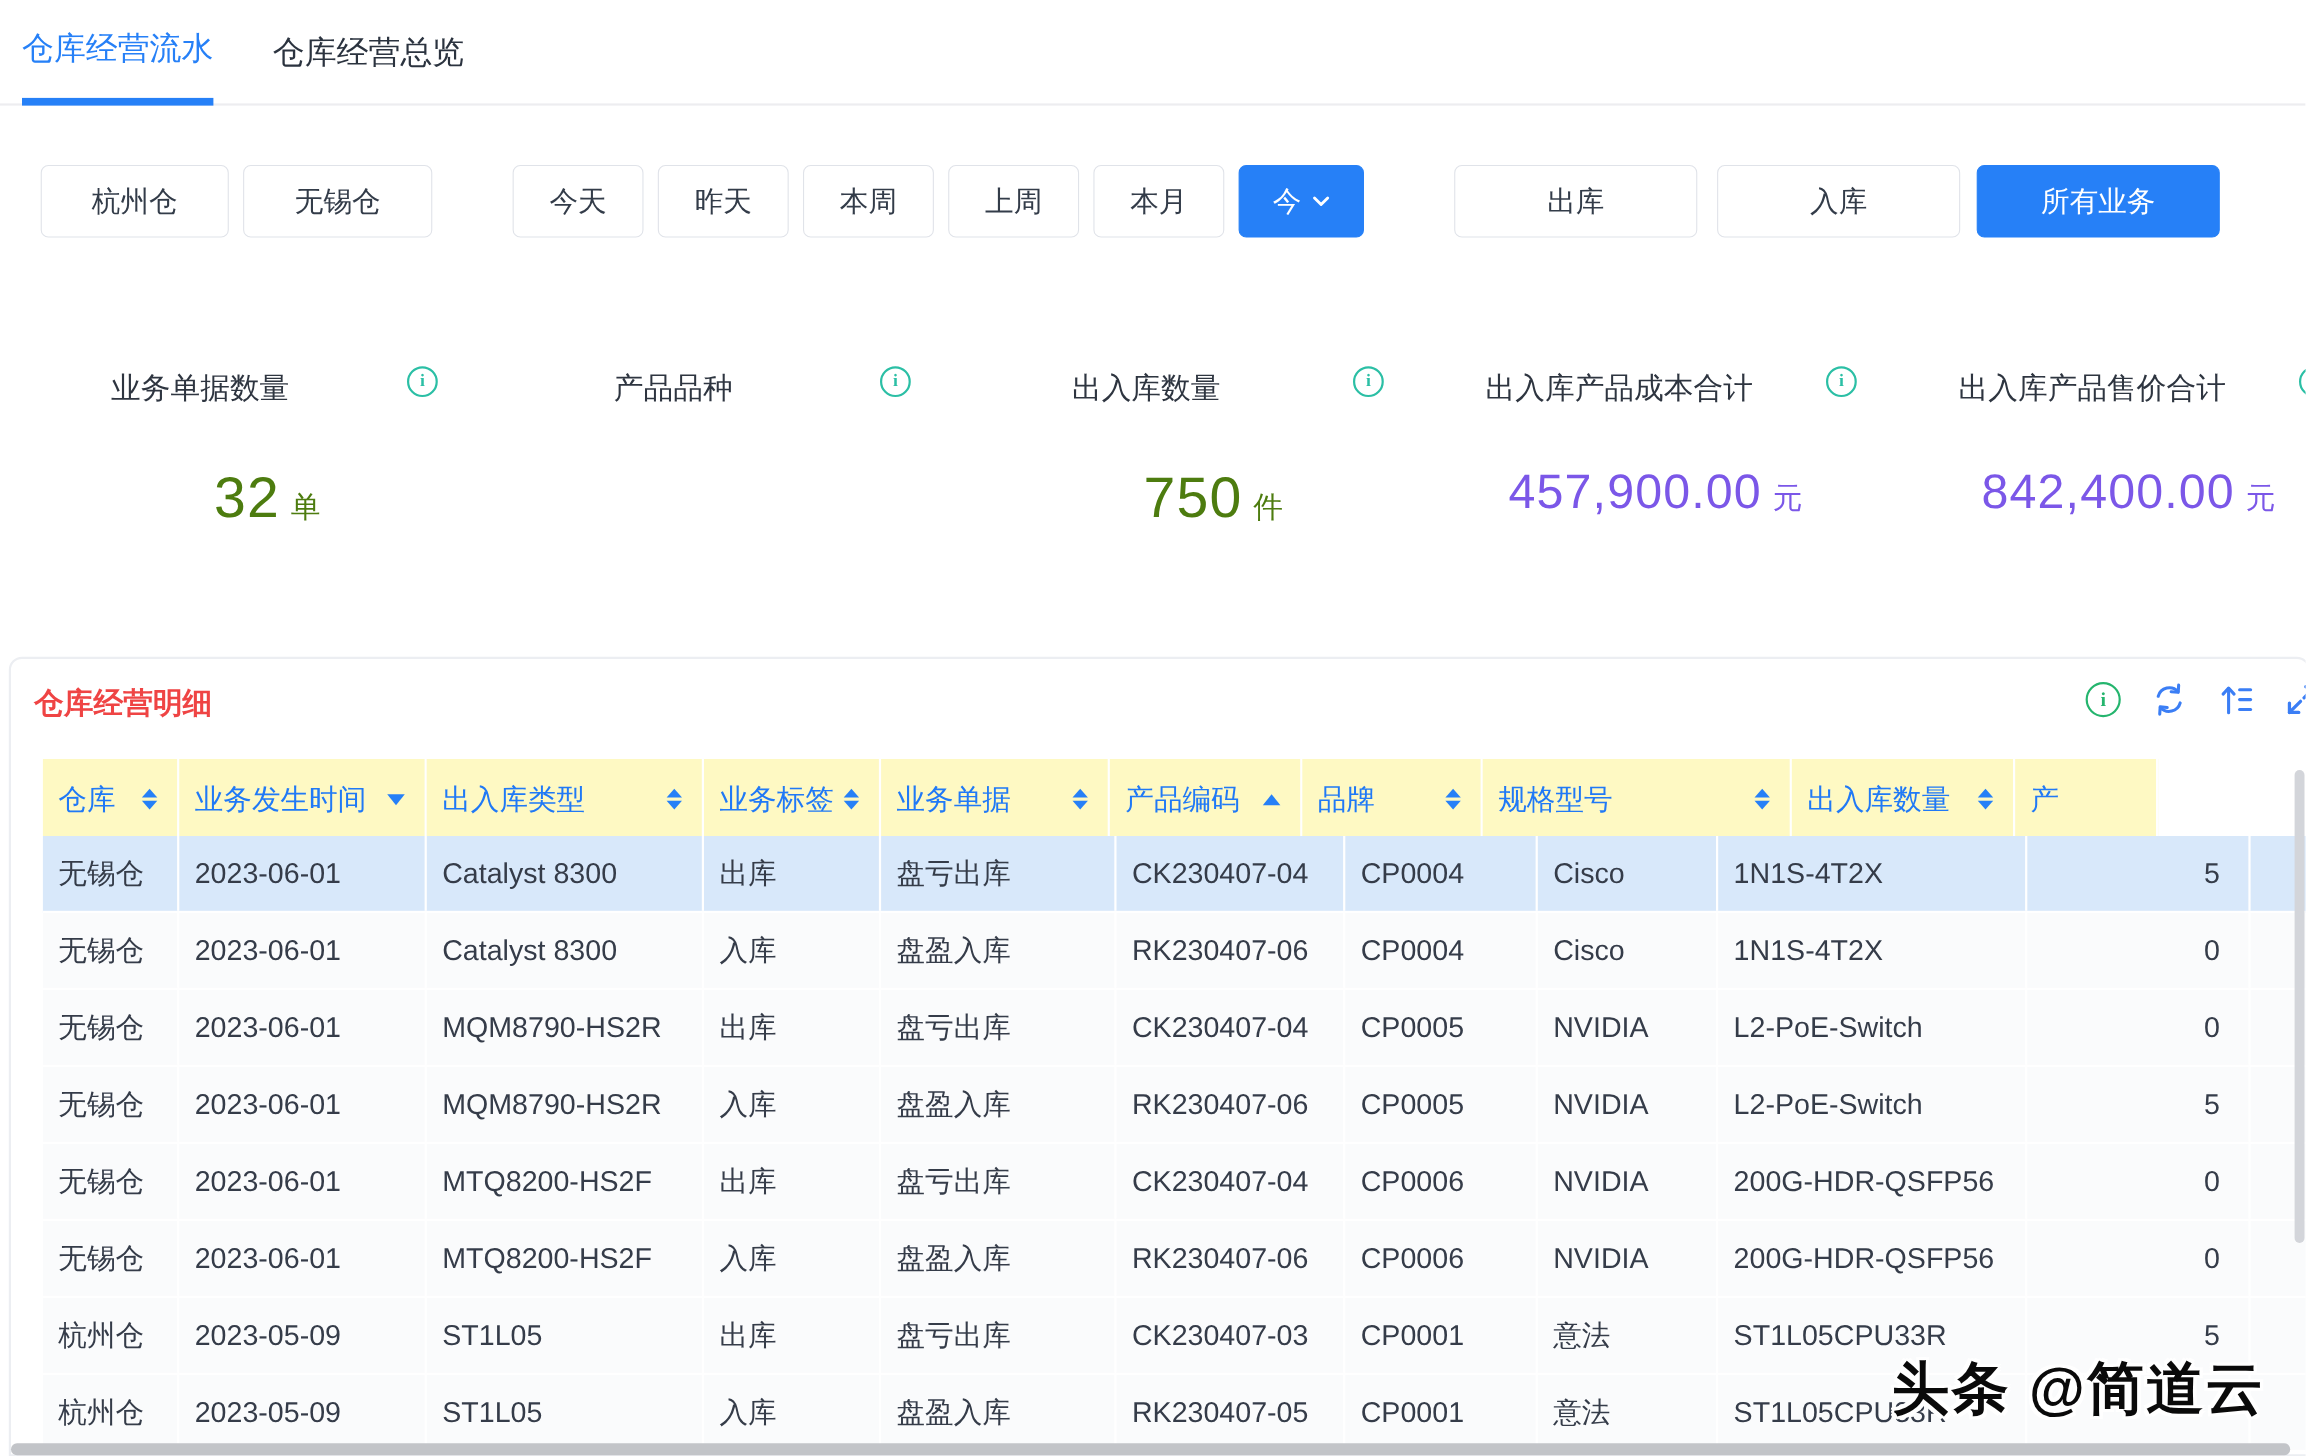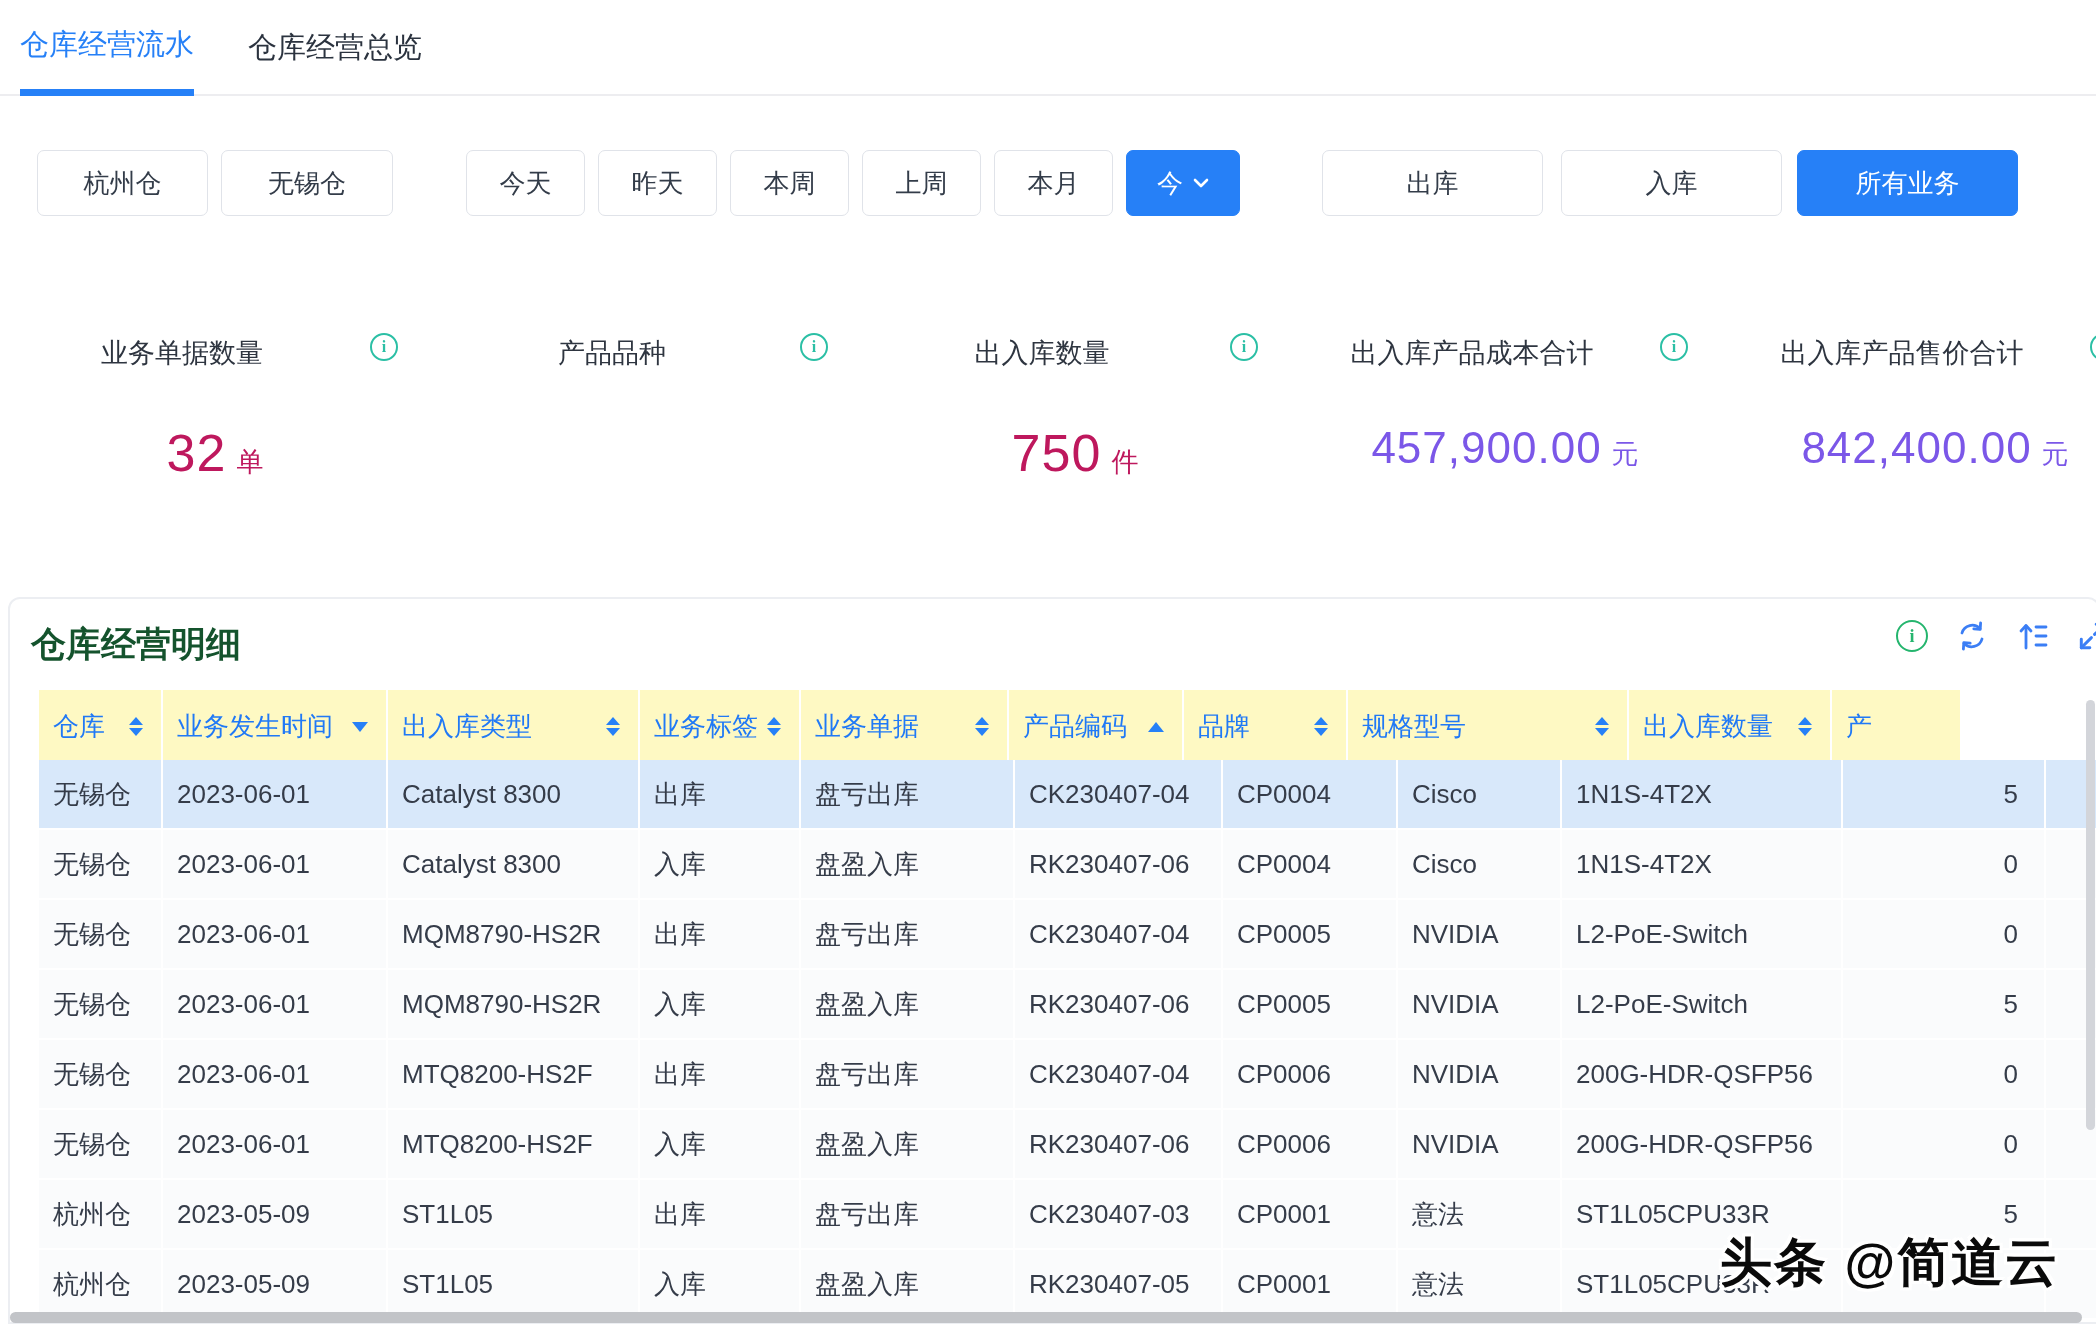--- a/index.html
+++ b/index.html
@@ -22,26 +22,26 @@
   .stats-row{position:absolute;left:0;top:305px;width:2150px;height:240px;}
   .stat{position:absolute;top:0;width:430px;height:240px;}
   .stat-label{position:absolute;top:30px;left:calc(50% - 33px);transform:translateX(-50%);font-size:27px;color:#2e3540;white-space:nowrap;}
   .info-icon{display:inline-flex;align-items:center;justify-content:center;width:24px;height:24px;border-radius:50%;
     border:2px solid #2bbfa5;color:#2bbfa5;font-size:16px;font-weight:bold;font-family:"Liberation Serif",serif;cursor:pointer;}
   .stat-info{position:absolute;top:28px;left:370px;}
   .stat-value{position:absolute;top:118px;width:100%;text-align:center;white-space:nowrap;}
   .stat-value .v{font-size:52px;letter-spacing:1px;}
   .stat-value .v.money{font-size:44px;}
   .stat-value .u{font-size:27px;margin-left:10px;}
-  .stat-value.blue{color:#be185d;}
+  .stat-value.blue{color:#4d7c0f;padding-left:28px;}
   .stat-value.purple{color:#7b57e8;}
   
   .card{position:absolute;left:8px;top:597px;width:2092px;height:727px;background:#fff;border:2px solid #eceef2;
     border-radius:12px 12px 0 0;box-sizing:border-box;overflow:hidden;}
-  .card-title{position:absolute;left:21px;top:22px;font-size:35px;font-weight:600;color:#14532d;}
+  .card-title{position:absolute;left:21px;top:22px;font-size:27px;font-weight:600;color:#ef4444;}
   .toolbar-icon{position:absolute;top:20px;width:34px;height:34px;display:flex;align-items:center;justify-content:center;cursor:pointer;}
   .info-icon.green{border-color:#25b56e;color:#25b56e;width:28px;height:28px;font-size:18px;}
   .thead{position:absolute;left:29px;top:91px;height:70px;display:flex;}
   .hcell{box-sizing:border-box;height:70px;background:#fef9c3;display:flex;align-items:center;justify-content:space-between;
     padding:3px 18px 0 14px;border-right:2px solid #fff;cursor:pointer;flex:none;}
   .hlabel{color:#2079f6;font-size:26px;white-space:nowrap;overflow:hidden;}
   .sorts{display:flex;flex-direction:column;gap:3px;flex:none;margin-left:6px;}
   .tri-up{width:0;height:0;border-left:7px solid transparent;border-right:7px solid transparent;border-bottom:8px solid #2680f7;}
   .tri-down{width:0;height:0;border-left:7px solid transparent;border-right:7px solid transparent;border-top:8px solid #2680f7;}
   .tri-up.big{border-left-width:8px;border-right-width:8px;border-bottom-width:10px;}

